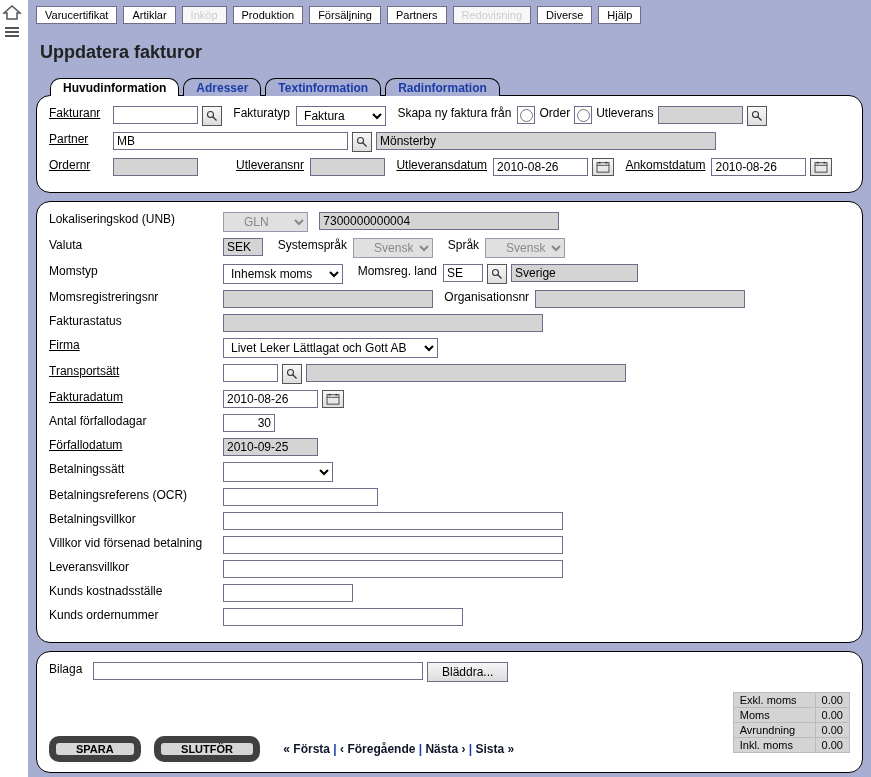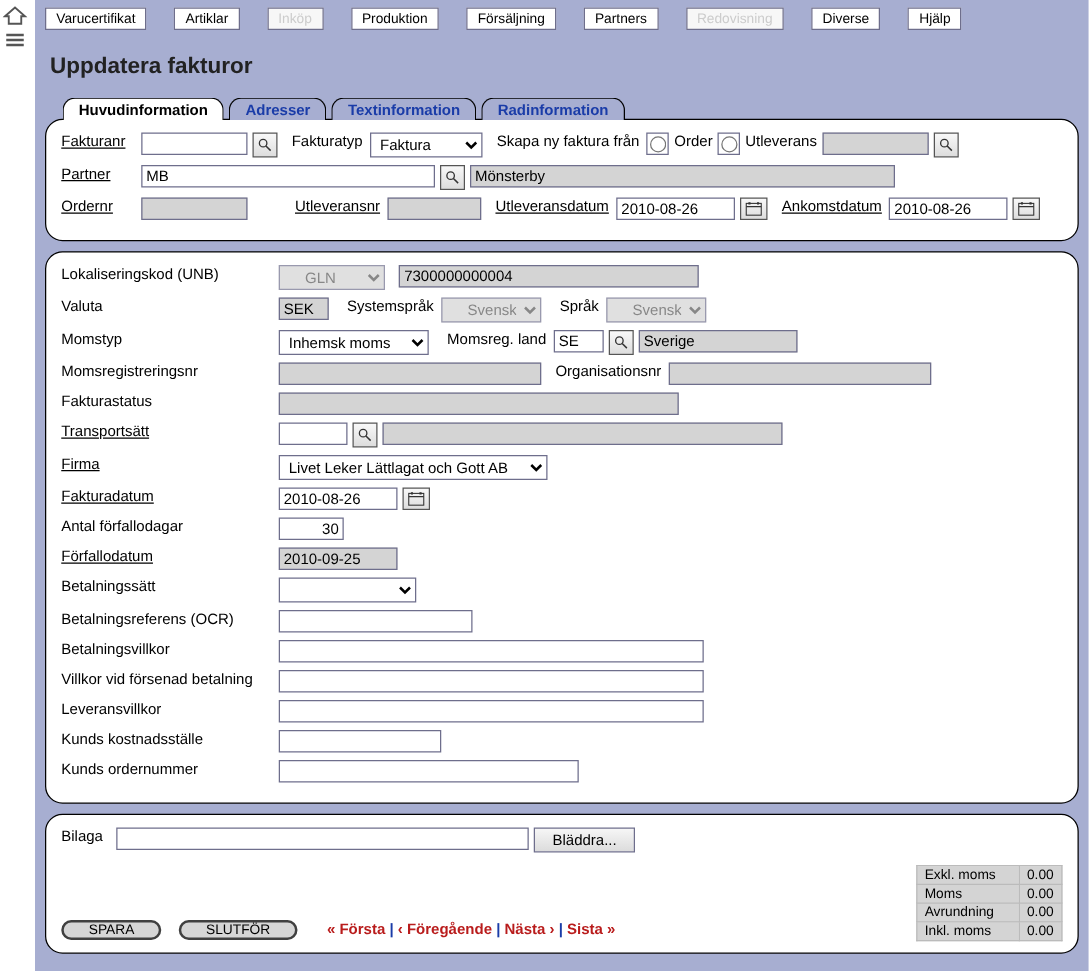--- a/index.html
+++ b/index.html
@@ -25,21 +25,21 @@
     cursor: pointer;
     color: #444;
   }
   .main {
     flex: 1;
     background: #a7aed1;
     padding: 6px 8px 14px 8px;
   }
   .topbar {
     display: flex;
-    gap: 22px;
+    gap: 6px;
     padding-bottom: 10px;
   }
   .top-btn {
     background: #fff;
     border: 1px solid #6e6e8c;
     font-size: 11px;
     padding: 2px 8px;
     cursor: pointer;
     text-align: center;
   }
@@ -149,40 +149,40 @@
   .date-btn svg { width: 14px; height: 12px; }
   .bladdra-btn {
     border: 1px solid #6e6e8c;
     background: linear-gradient(#f6f6f6,#dcdcdc);
     padding: 2px 14px;
     font-size: 12px;
     cursor: pointer;
   }
   .action-btn {
     display: inline-block;
-    border: 2px solid #404040;
+    border: 7px solid #404040;
     border-radius: 10px;
     padding: 0px 20px;
     font-size: 11px;
-    font-weight: normal;
+    font-weight: bold;
     background: #d6d6d6;
     cursor: pointer;
     margin-right: 10px;
   }
   .footer-row {
     display: flex;
     align-items: center;
     justify-content: space-between;
   }
   .pager {
     color: #1a3ca8;
     font-weight: bold;
     font-size: 12px;
   }
-  .pager a { color: #b91c1c; text-decoration: none; cursor: pointer; }
+  .pager a { color: #0f172a; text-decoration: none; cursor: pointer; }
   .totals {
     margin-left: auto;
     margin-top: 4px;
   }
   .totals table { border-collapse: collapse; }
   .totals td {
     background: #d4d4d4;
     border: 1px solid #bbb;
     font-size: 11px;
     padding: 1px 6px;
@@ -352,33 +352,33 @@
         <span class="fld-ro" style="width:210px"></span>
         &nbsp;
         <span class="lbl short nou">Organisationsnr</span>
         <span class="fld-ro" style="width:210px"></span>
       </div>
       <div class="row">
         <span class="lbl nou">Fakturastatus</span>
         <span class="fld-ro" style="width:320px"></span>
       </div>
       <div class="row">
+        <span class="lbl">Firma</span>
+        <select class="sel" style="width:215px"><option>Livet Leker Lättlagat och Gott AB</option></select>
+      </div>
+      <div class="row">
         <span class="lbl">Transportsätt</span>
         <input type="text" class="fld" style="width: 55px;" value="">
         <button class="btn-lookup">
             <svg viewBox="0 0 16 16">
               <circle cx="6" cy="6" r="4" fill="none" stroke="#333" stroke-width="1.4"></circle>
               <line x1="9" y1="9" x2="14" y2="14" stroke="#333" stroke-width="1.6"></line>
             </svg>
           </button>
         <span class="fld-ro" style="width:320px"></span>
-      </div>
-      <div class="row">
-        <span class="lbl">Firma</span>
-        <select class="sel" style="width:215px"><option>Livet Leker Lättlagat och Gott AB</option></select>
       </div>
       <div class="row">
         <span class="lbl">Fakturadatum</span>
         <input type="text" class="fld" style="width: 95px;" value="2010-08-26">
         <button class="date-btn">
             <svg viewBox="0 0 16 14">
               <rect x="1" y="2" width="14" height="11" fill="none" stroke="#333"></rect>
               <line x1="1" y1="5" x2="15" y2="5" stroke="#333"></line>
               <line x1="4" y1="1" x2="4" y2="3" stroke="#333" stroke-width="2"></line>
               <line x1="12" y1="1" x2="12" y2="3" stroke="#333" stroke-width="2"></line>

